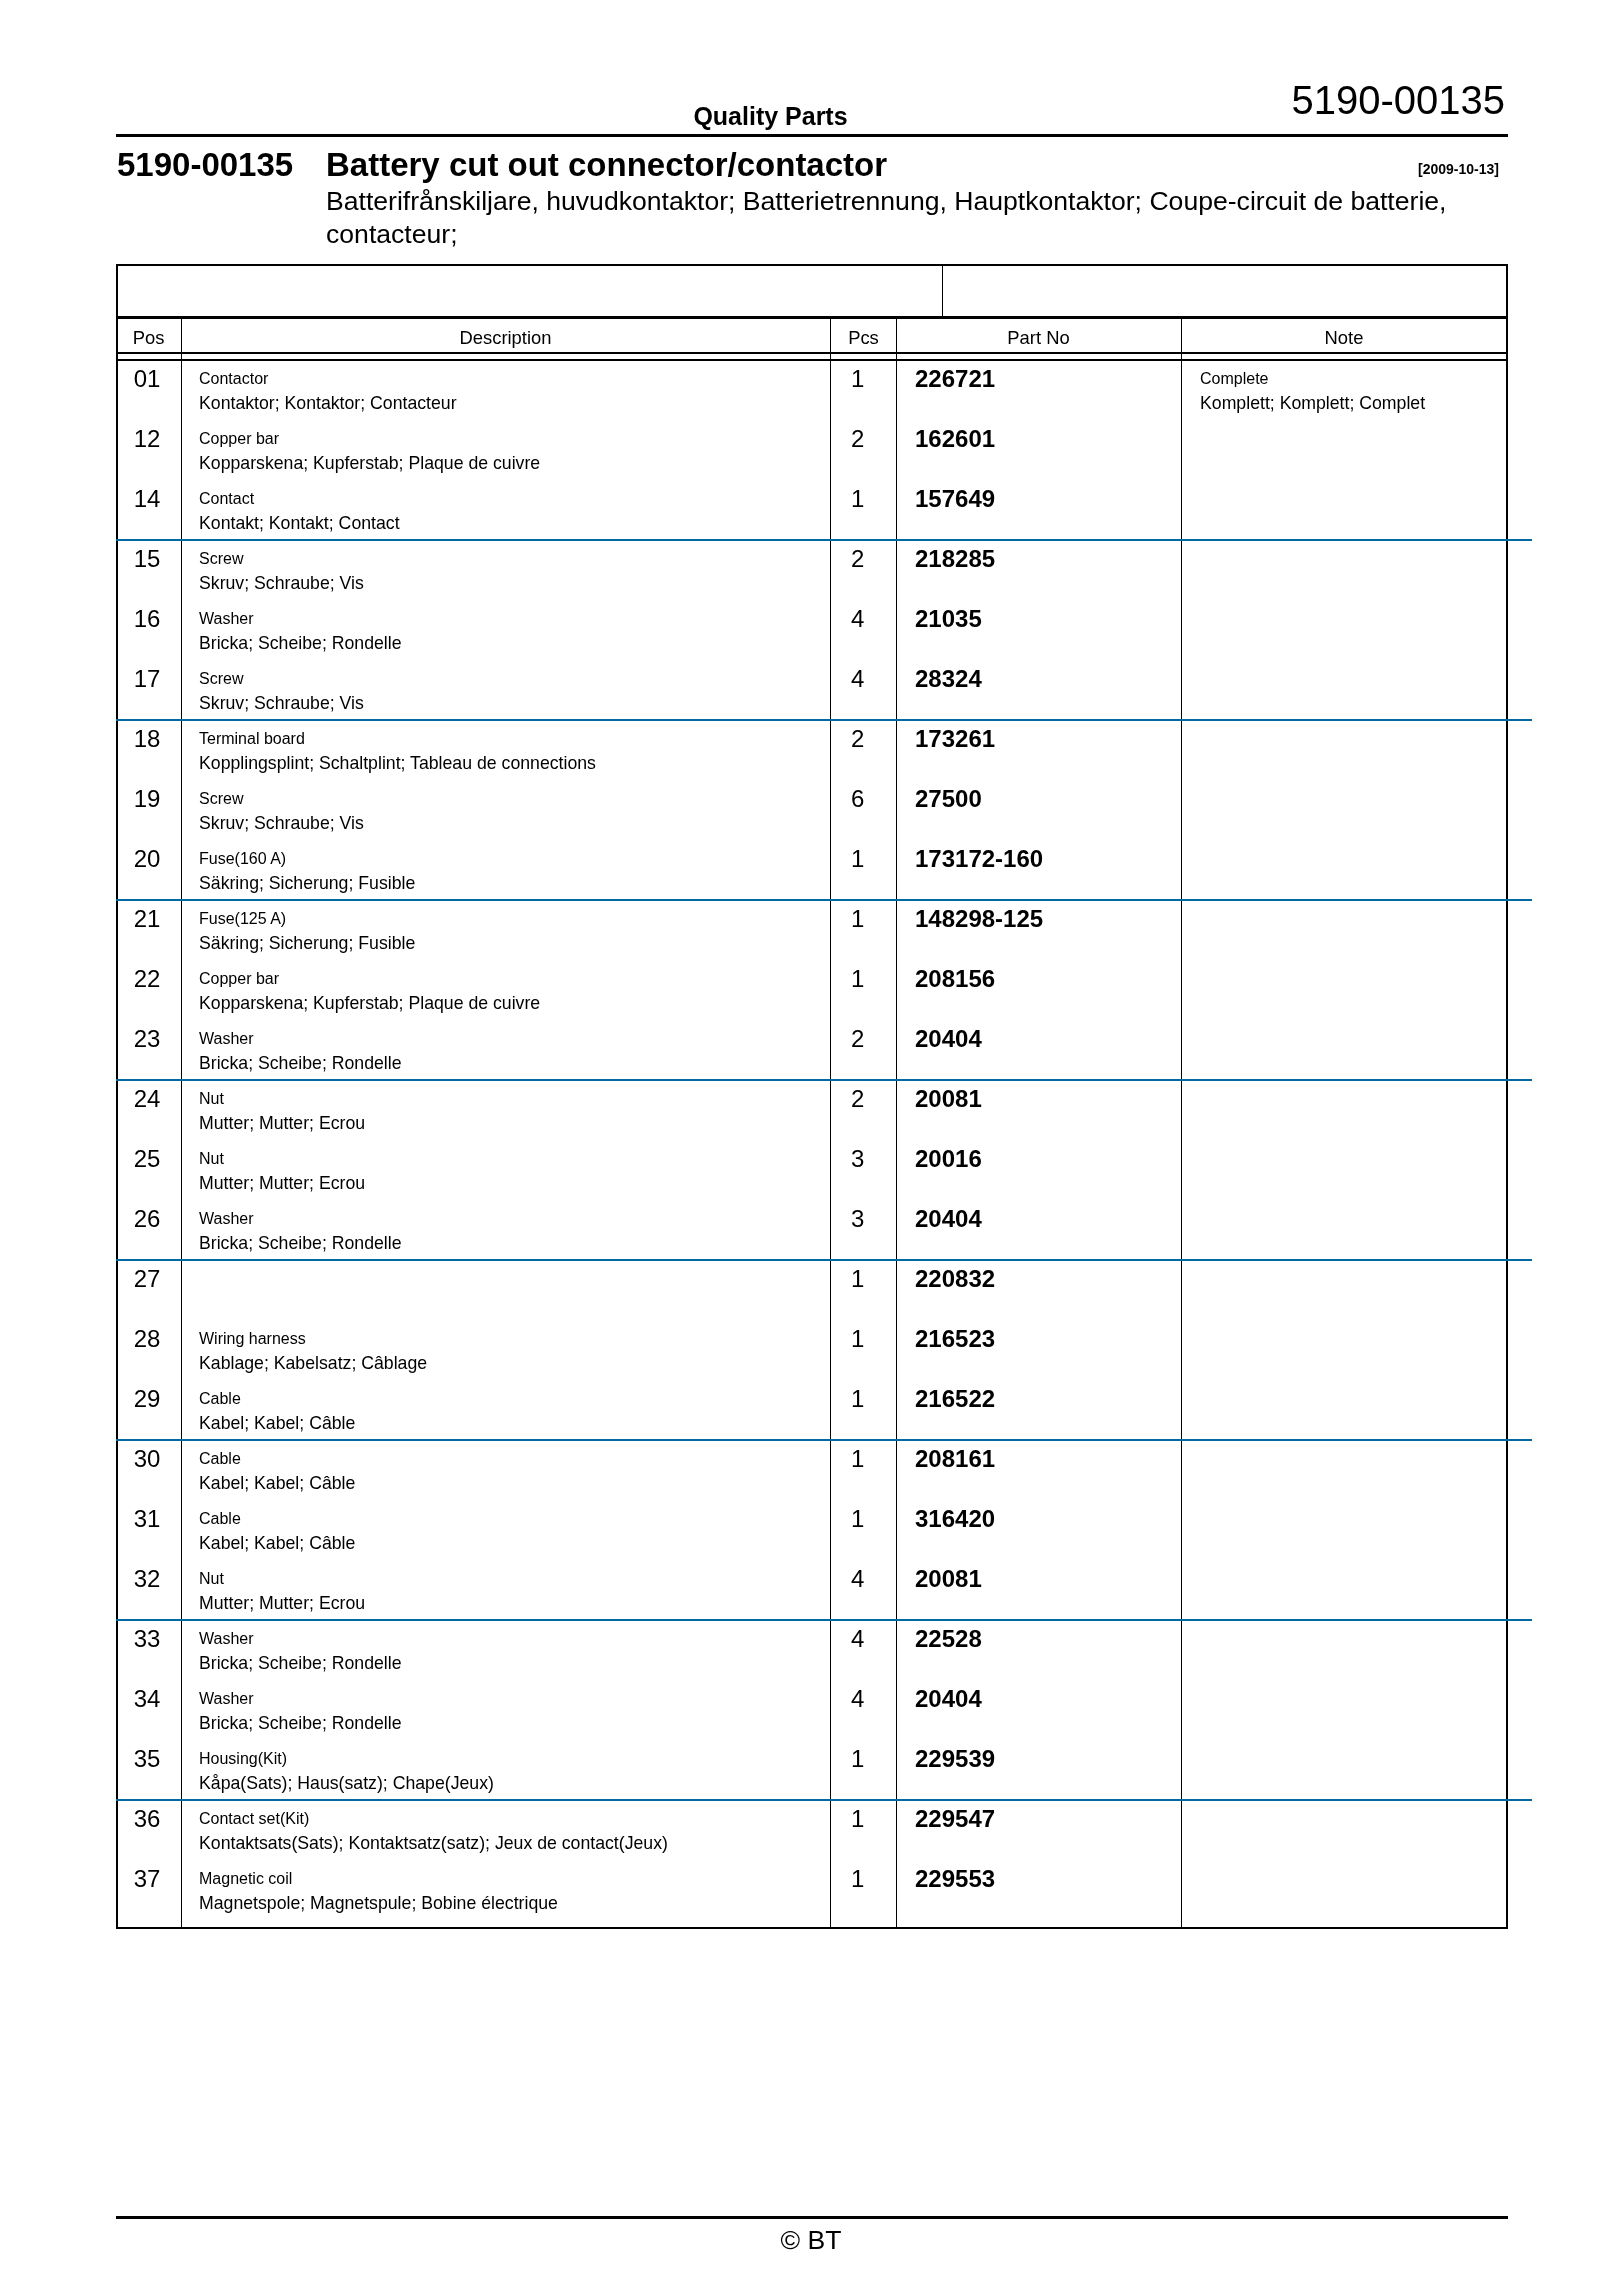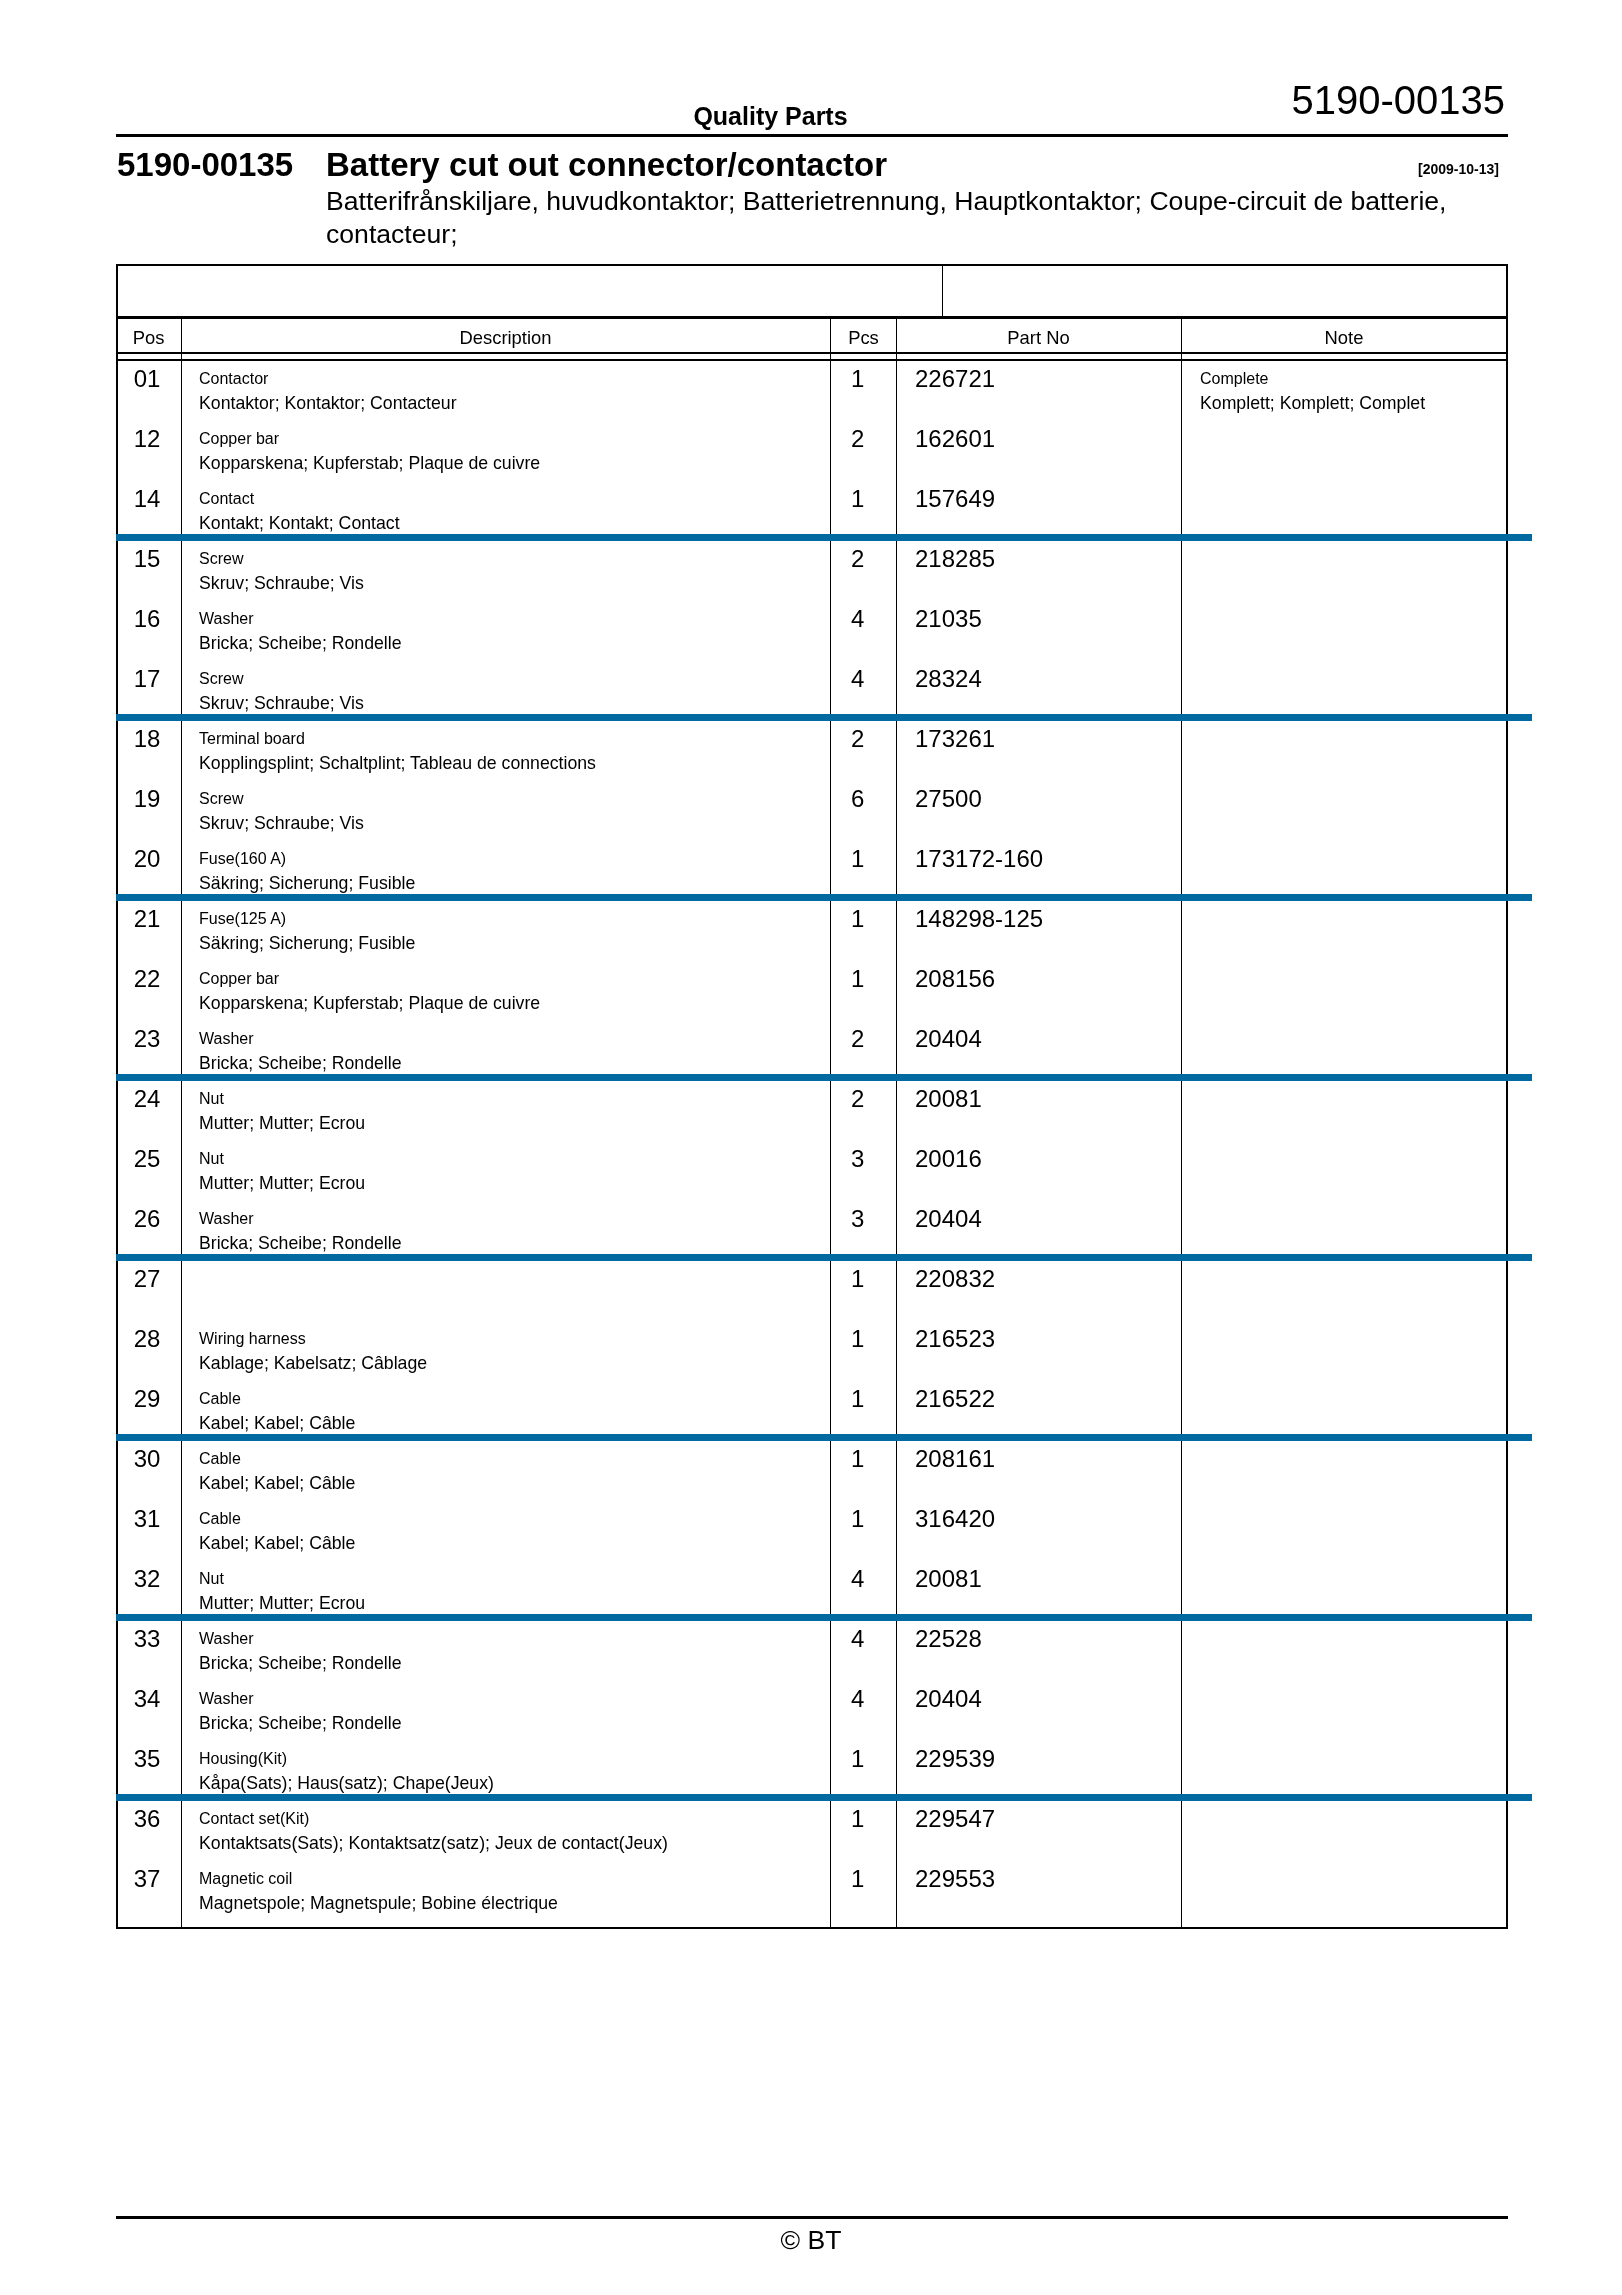--- a/index.html
+++ b/index.html
@@ -18,27 +18,27 @@
   #tbl-top-split { left: 942px; top: 264px; width: 1.4px; height: 53px; background: #000; }
   #tbl-hdr-top { left: 116px; top: 316px; width: 1392px; height: 2.7px; background: #000; }
   .vline { position: absolute; width: 1.4px; background: #000; top: 317px; height: 1612px; }
   #hdr-dbl1 { left: 116px; top: 352px; width: 1392px; height: 2px; background: #000; }
   #hdr-dbl2 { left: 116px; top: 359px; width: 1392px; height: 2px; background: #000; }
 
   .th { position: absolute; top: 326px; height: 23px; line-height: 23px; font-size: 18.4px; text-align: center; }
 
   #rows { position: absolute; left: 116px; top: 361px; width: 1416px; }
   .row { position: relative; height: 60px; }
-  .row.group-end { border-bottom: 7px solid #0369a1; box-sizing: border-box; }
+  .row.group-end { border-bottom: 2px solid #0369a1; box-sizing: border-box; }
   .cell-pos { position: absolute; left: 17.7px; top: 4.1px; font-size: 24px; line-height: 27px; }
   .cell-desc { position: absolute; left: 83px; top: 4.1px; }
   .desc-main { font-size: 16px; line-height: 27px; }
   .desc-sub { font-size: 17.7px; line-height: 23px; }
   .cell-pcs { position: absolute; left: 735px; top: 4.1px; font-size: 24px; line-height: 27px; }
-  .cell-part { position: absolute; left: 799px; top: 4.1px; font-size: 24px; line-height: 27px; }
+  .cell-part { position: absolute; left: 799px; top: 4.1px; font-size: 24px; line-height: 27px; font-weight: bold; }
   .cell-note { position: absolute; left: 1084px; top: 4.1px; }
 
   #foot-rule { left: 116px; width: 1392px; top: 2216px; height: 3.4px; background: #000; }
   #foot-copy { left: 743px; width: 136px; top: 2225px; text-align: center; font-size: 26.6px; line-height: 30px; }
 </style>
 </head>
 <body>
 
 <div id="hdr-center" class="abs">Quality Parts</div>
 <div id="hdr-code" class="abs">5190-00135</div>

